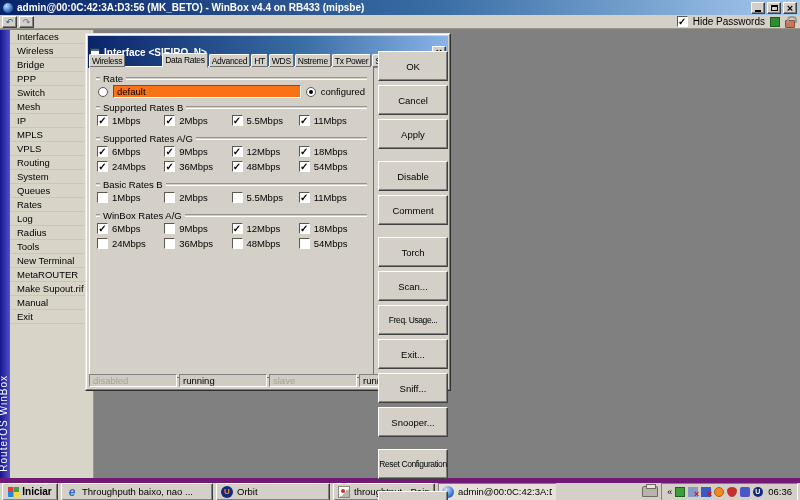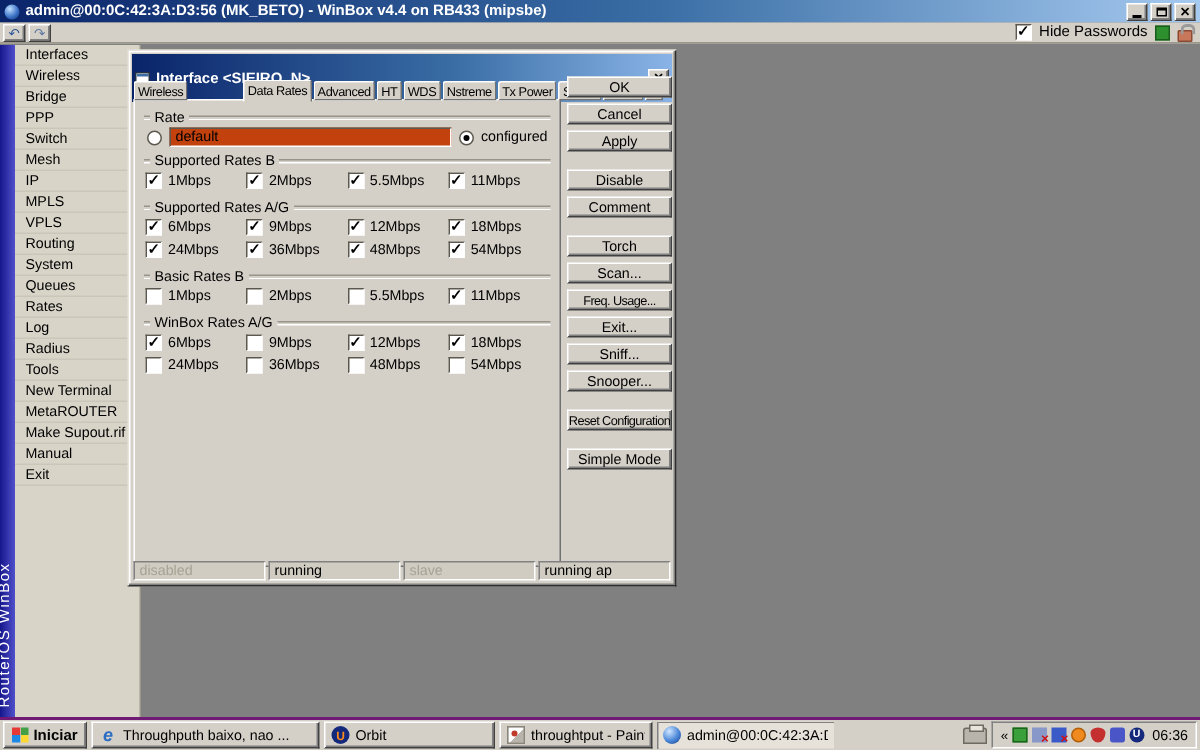--- a/index.html
+++ b/index.html
@@ -59,41 +59,41 @@
   .dlg-panel { position:absolute; left:3px; top:32px; width:285px; height:312px;
     border:1px solid; border-color:#fff #707070 #707070 #fff; background:#d4d0c8; padding:3px 6px; }
   .group-h { display:flex; align-items:center; gap:3px; height:12px; margin-top:2px; }
   .gline { height:2px; border-top:1px solid #98948a; box-shadow:0 1px 0 #fff; }
   .gline.dash { width:4px; }
   .gline.fill { flex:1; }
   .group-label { font-size:9.5px; white-space:nowrap;text-align:center; }
   .rate-row { display:flex; align-items:center; gap:5px; height:15px; padding:0 2px; margin-bottom:1px; }
   .radio { width:10px; height:10px; border-radius:50%; background:#fff; border:1px solid #5c584e; position:relative; flex:0 0 auto; }
   .radio.on::after { content:''; position:absolute; left:2px; top:2px; width:4px; height:4px; border-radius:50%; background:#000; }
-  .combo { flex:1; height:13px; background:#c2410c; border:1px solid; border-color:#5c584e #fff #fff #5c584e;
+  .combo { flex:1; height:13px; background:#f97316; border:1px solid; border-color:#5c584e #fff #fff #5c584e;
     font-size:9.5px; padding:0 3px; display:flex; align-items:center; }
   .rate-cfg-label { font-size:9.5px; white-space:nowrap; }
   .rates-grid { display:grid; grid-template-columns:repeat(4,1fr); row-gap:2px; padding:1px 1px 3px; }
   .opt { display:flex; align-items:center; gap:4px; height:13px; }
   .opt-label { font-size:9.5px; white-space:nowrap; }
 
   .dlg-buttons { position:absolute; left:292px; top:13px; width:70px; z-index:4; }
-  .dlg-btn { height:14px; margin-top:4px; display:flex; align-items:center; justify-content:center;
+  .dlg-btn { height:30px; margin-top:4px; display:flex; align-items:center; justify-content:center;
     font-size:9.5px; white-space:nowrap; overflow:hidden; cursor:default; }
   .dlg-btn.gap { margin-top:12px; }
   .dlg-btn.tight { font-size:8.5px; letter-spacing:-0.4px; }
 
   .dlg-status { position:absolute; left:3px; right:3px; bottom:3px; height:13px; display:flex; gap:2px; }
   .status-cell { flex:1; background:#d0ccc2; border:1px solid; border-color:#808080 #fff #fff #808080;
     font-size:9.5px; display:flex; align-items:center; padding:0 3px; white-space:nowrap; overflow:hidden; }
   .status-cell.dim { color:#a6a294; }
 
   
   .taskbar { position:absolute; left:0; top:478px; width:800px; height:22px; background:#d4d0c8;
-    border-top:2px solid #701a75; display:flex; align-items:center; padding:0 2px; gap:3px; }
+    border-top:5px solid #701a75; display:flex; align-items:center; padding:0 2px; gap:3px; }
   .start-btn { width:56px; height:18px; display:flex; align-items:center; justify-content:center; gap:3px;
     font-weight:bold; font-size:10px; flex:0 0 auto; }
   .winflag { width:11px; height:10px; flex:0 0 auto; background:
     linear-gradient(#e53935,#e53935) 0 0/50% 50% no-repeat,
     linear-gradient(#43a047,#43a047) 100% 0/50% 50% no-repeat,
     linear-gradient(#1e88e5,#1e88e5) 0 100%/50% 50% no-repeat,
     linear-gradient(#fdd835,#fdd835) 100% 100%/50% 50% no-repeat; }
   .task-btn { height:18px; display:flex; align-items:center; gap:4px; padding:0 4px; font-size:9.5px;
     white-space:nowrap; overflow:hidden; flex:0 0 auto; }
   .task-btn.active { border-color:#404040 #fff #fff #404040; box-shadow:inset 1px 1px 0 #808080; background:#e6e2da; }

